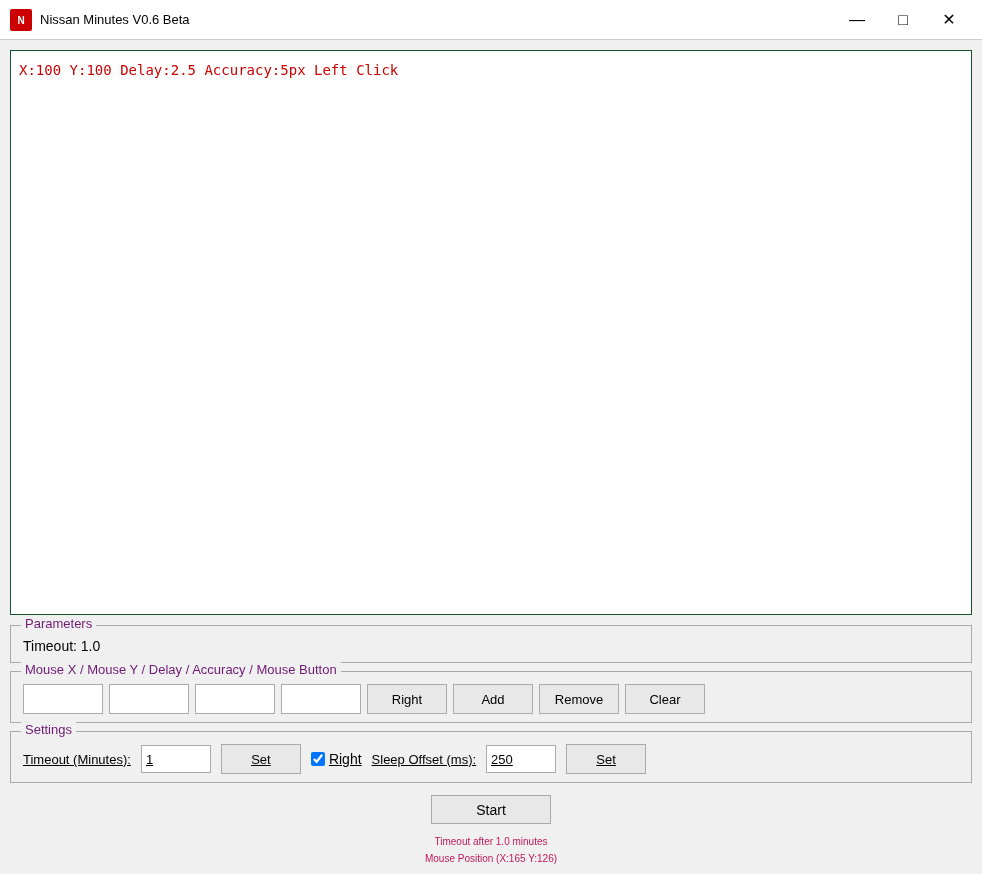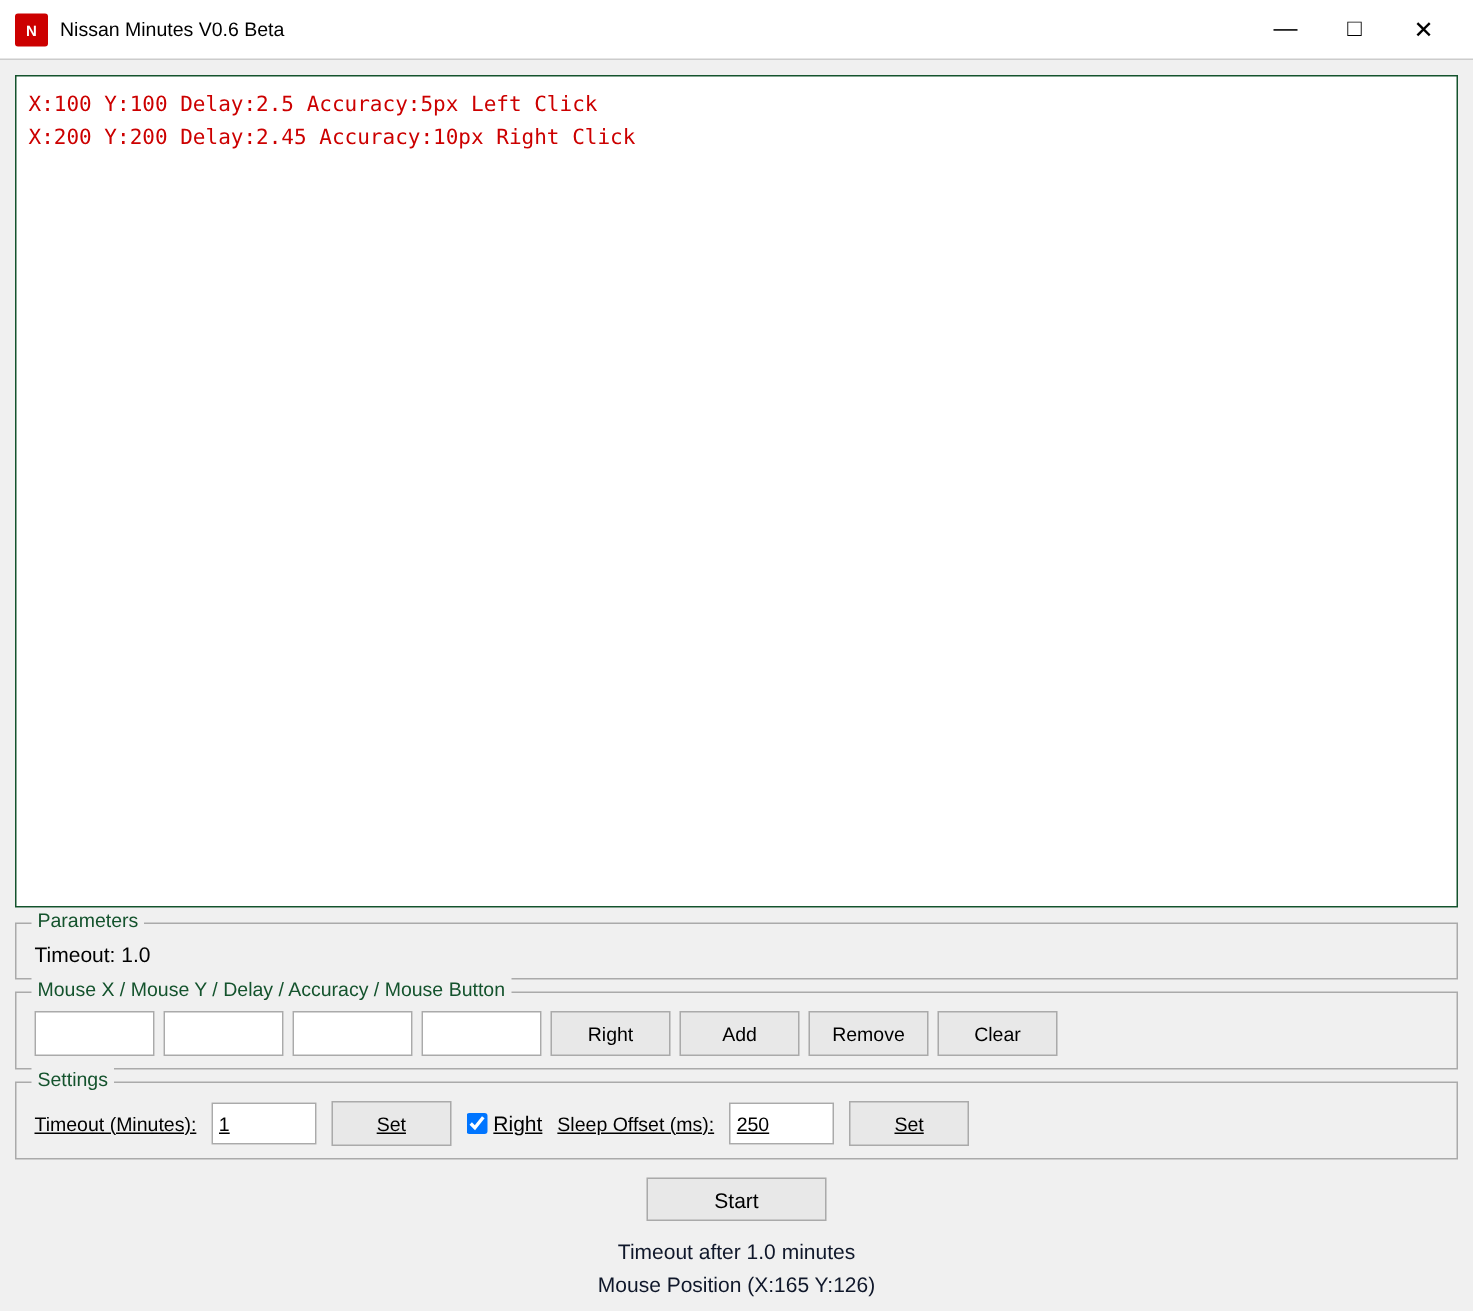--- a/index.html
+++ b/index.html
@@ -102,21 +102,21 @@
       position: relative;
     }
 
     .fieldset-legend {
       position: absolute;
       top: -10px;
       left: 10px;
       background: #f0f0f0;
       padding: 0 4px;
       font-size: 13px;
-      color: #14532d;
+      color: #701a75;
     }
 
     .params-content {
       padding-top: 4px;
     }
 
     .timeout-display {
       font-size: 14px;
       color: #000;
     }
@@ -199,22 +199,22 @@
 
     .status-area {
       display: flex;
       flex-direction: column;
       align-items: center;
       gap: 6px;
       margin-top: 4px;
     }
 
     .status-text {
-      font-size: 14px;
-      color: #0f172a;
+      font-size: 10px;
+      color: #be185d;
     }
   </style>
 </head>
 <body>
 
 <div class="title-bar">
   <div class="title-bar-icon">
     <svg width="18" height="18" viewBox="0 0 18 18">
       <circle cx="9" cy="9" r="8" fill="#cc0000"></circle>
       <text x="9" y="13" text-anchor="middle" fill="white" font-size="10" font-weight="bold">N</text>
@@ -225,21 +225,20 @@
     <button class="title-bar-btn">—</button>
     <button class="title-bar-btn">□</button>
     <button class="title-bar-btn close">✕</button>
   </div>
 </div>
 
 <div class="main-content">
 
   <div class="log-area">
     <div class="log-line">X:100 Y:100 Delay:2.5 Accuracy:5px Left Click</div>
-    <div class="log-line">X:200 Y:200 Delay:2.45 Accuracy:10px Right Click</div>
   </div>
 
   <div class="bottom-section">
 
     <div class="fieldset">
       <span class="fieldset-legend">Parameters</span>
       <div class="params-content">
         <span class="timeout-display">Timeout: 1.0</span>
       </div>
     </div>

